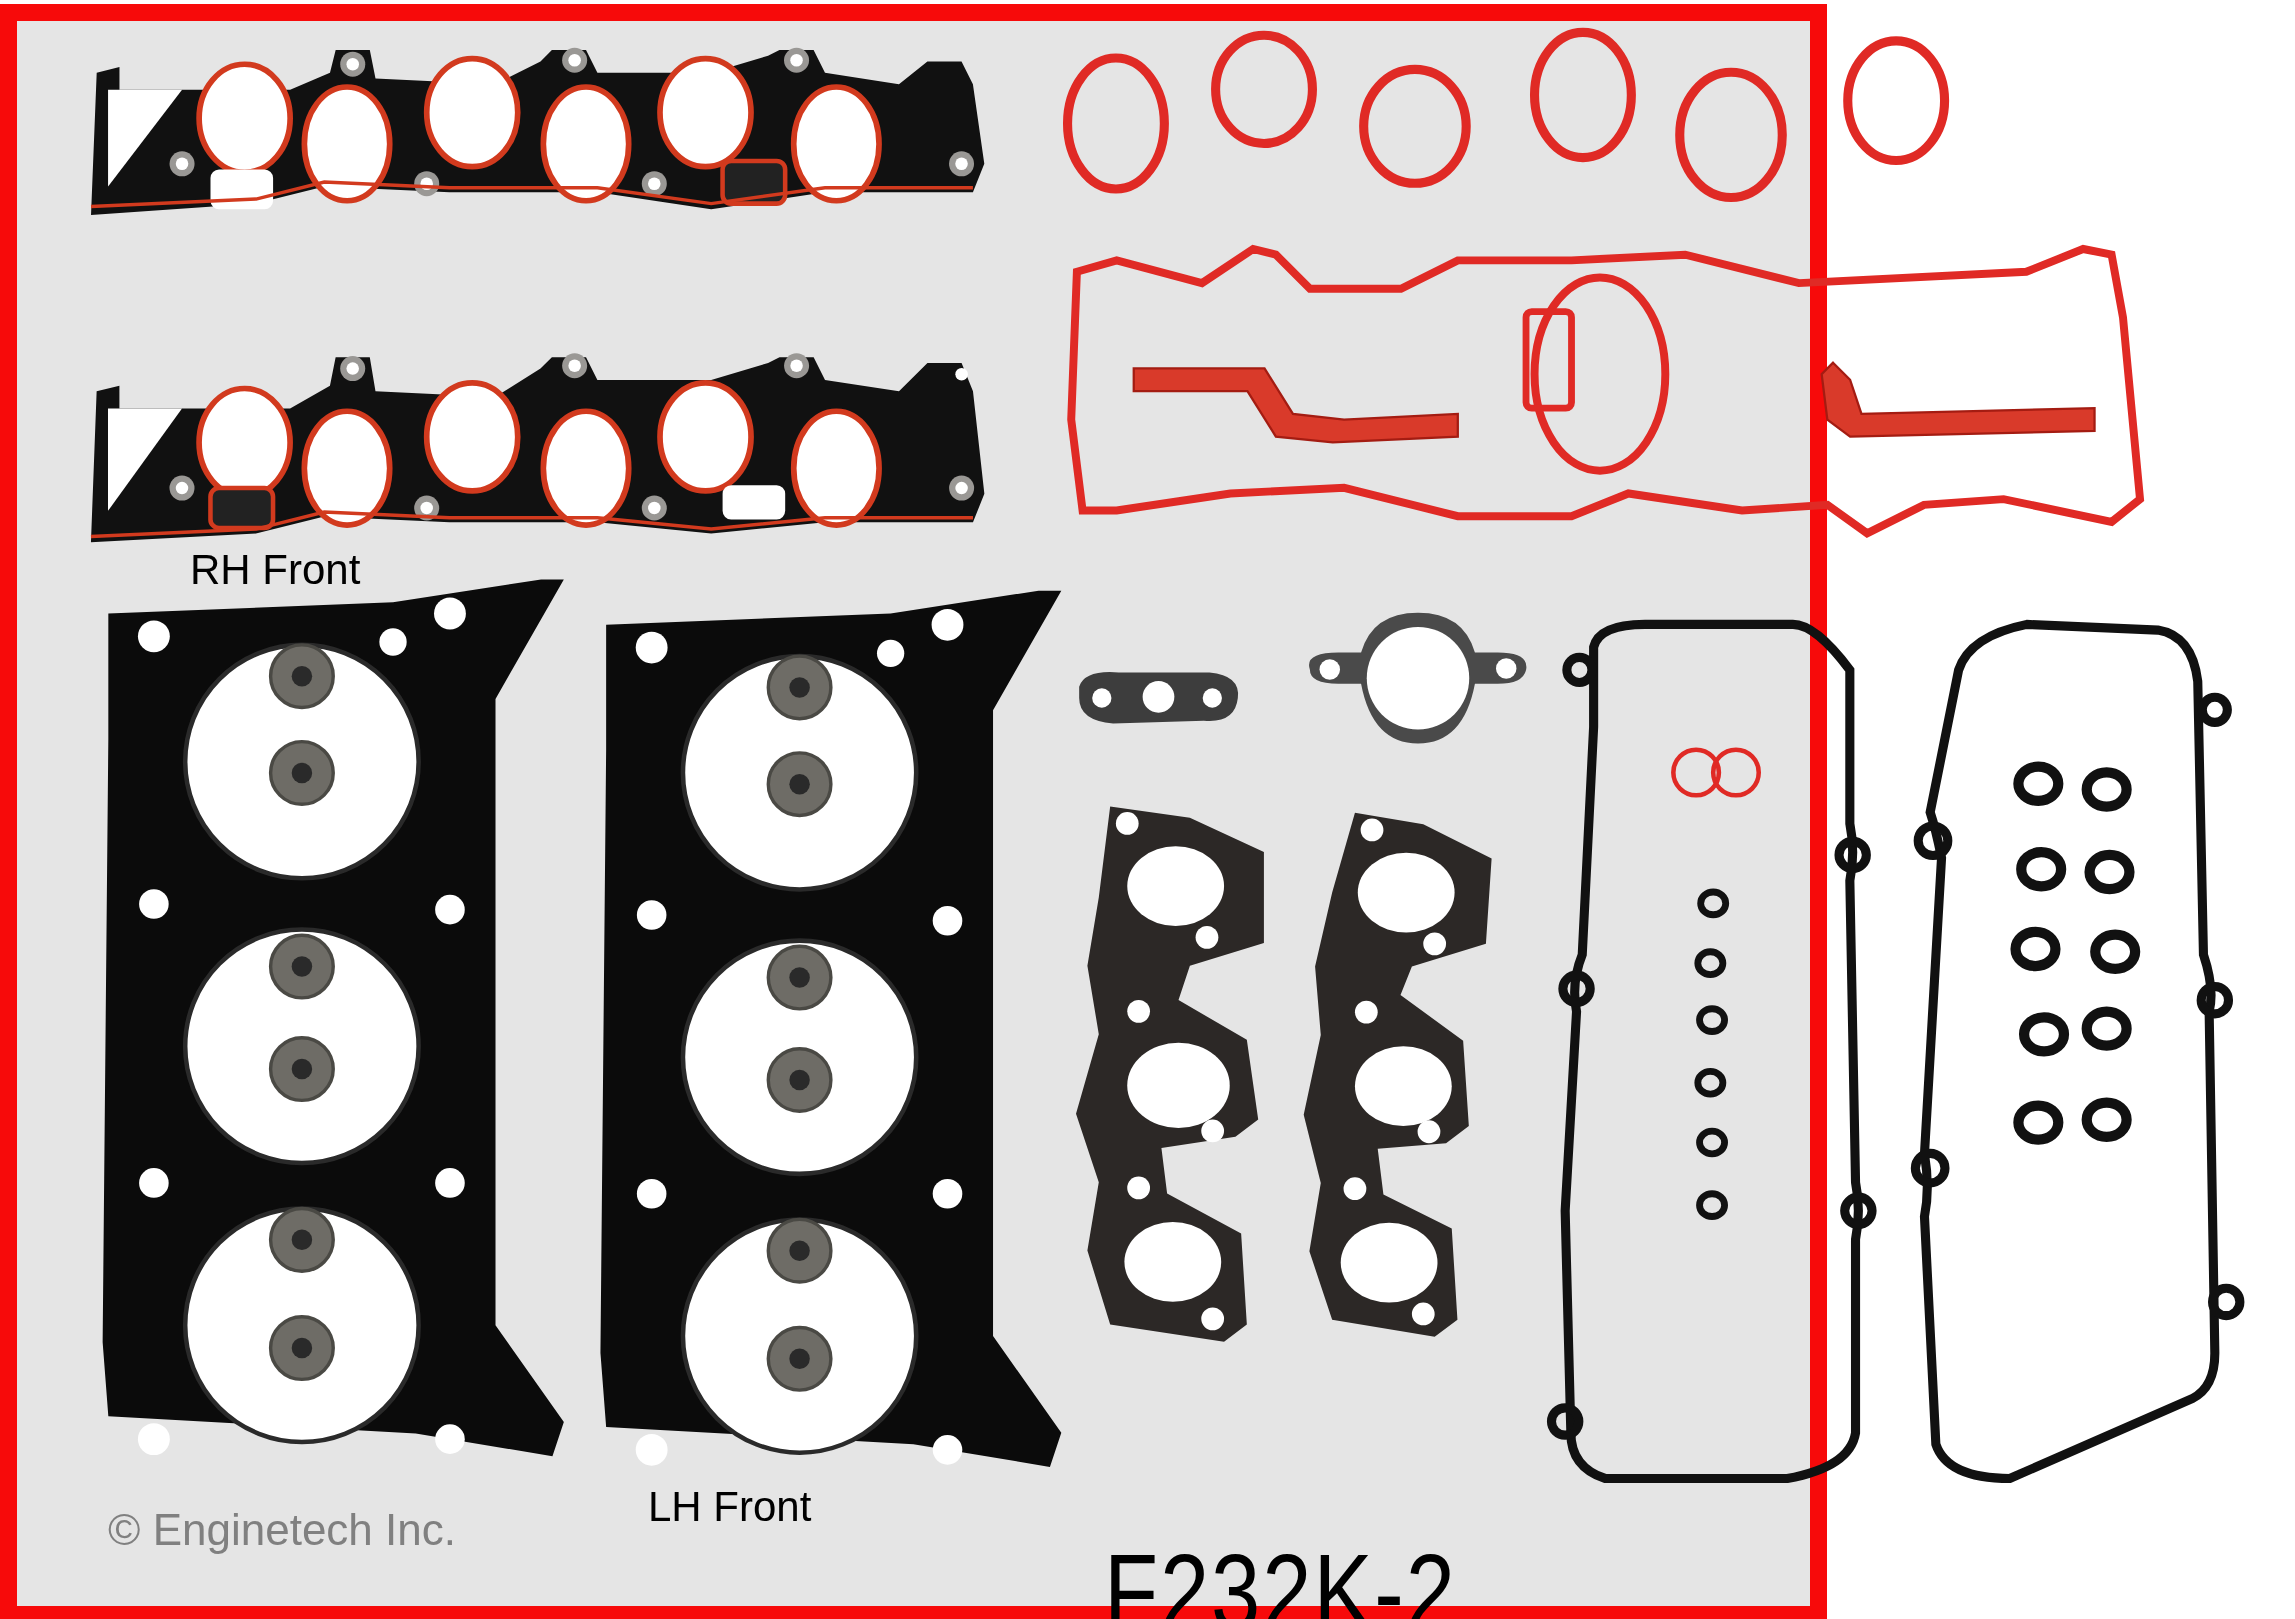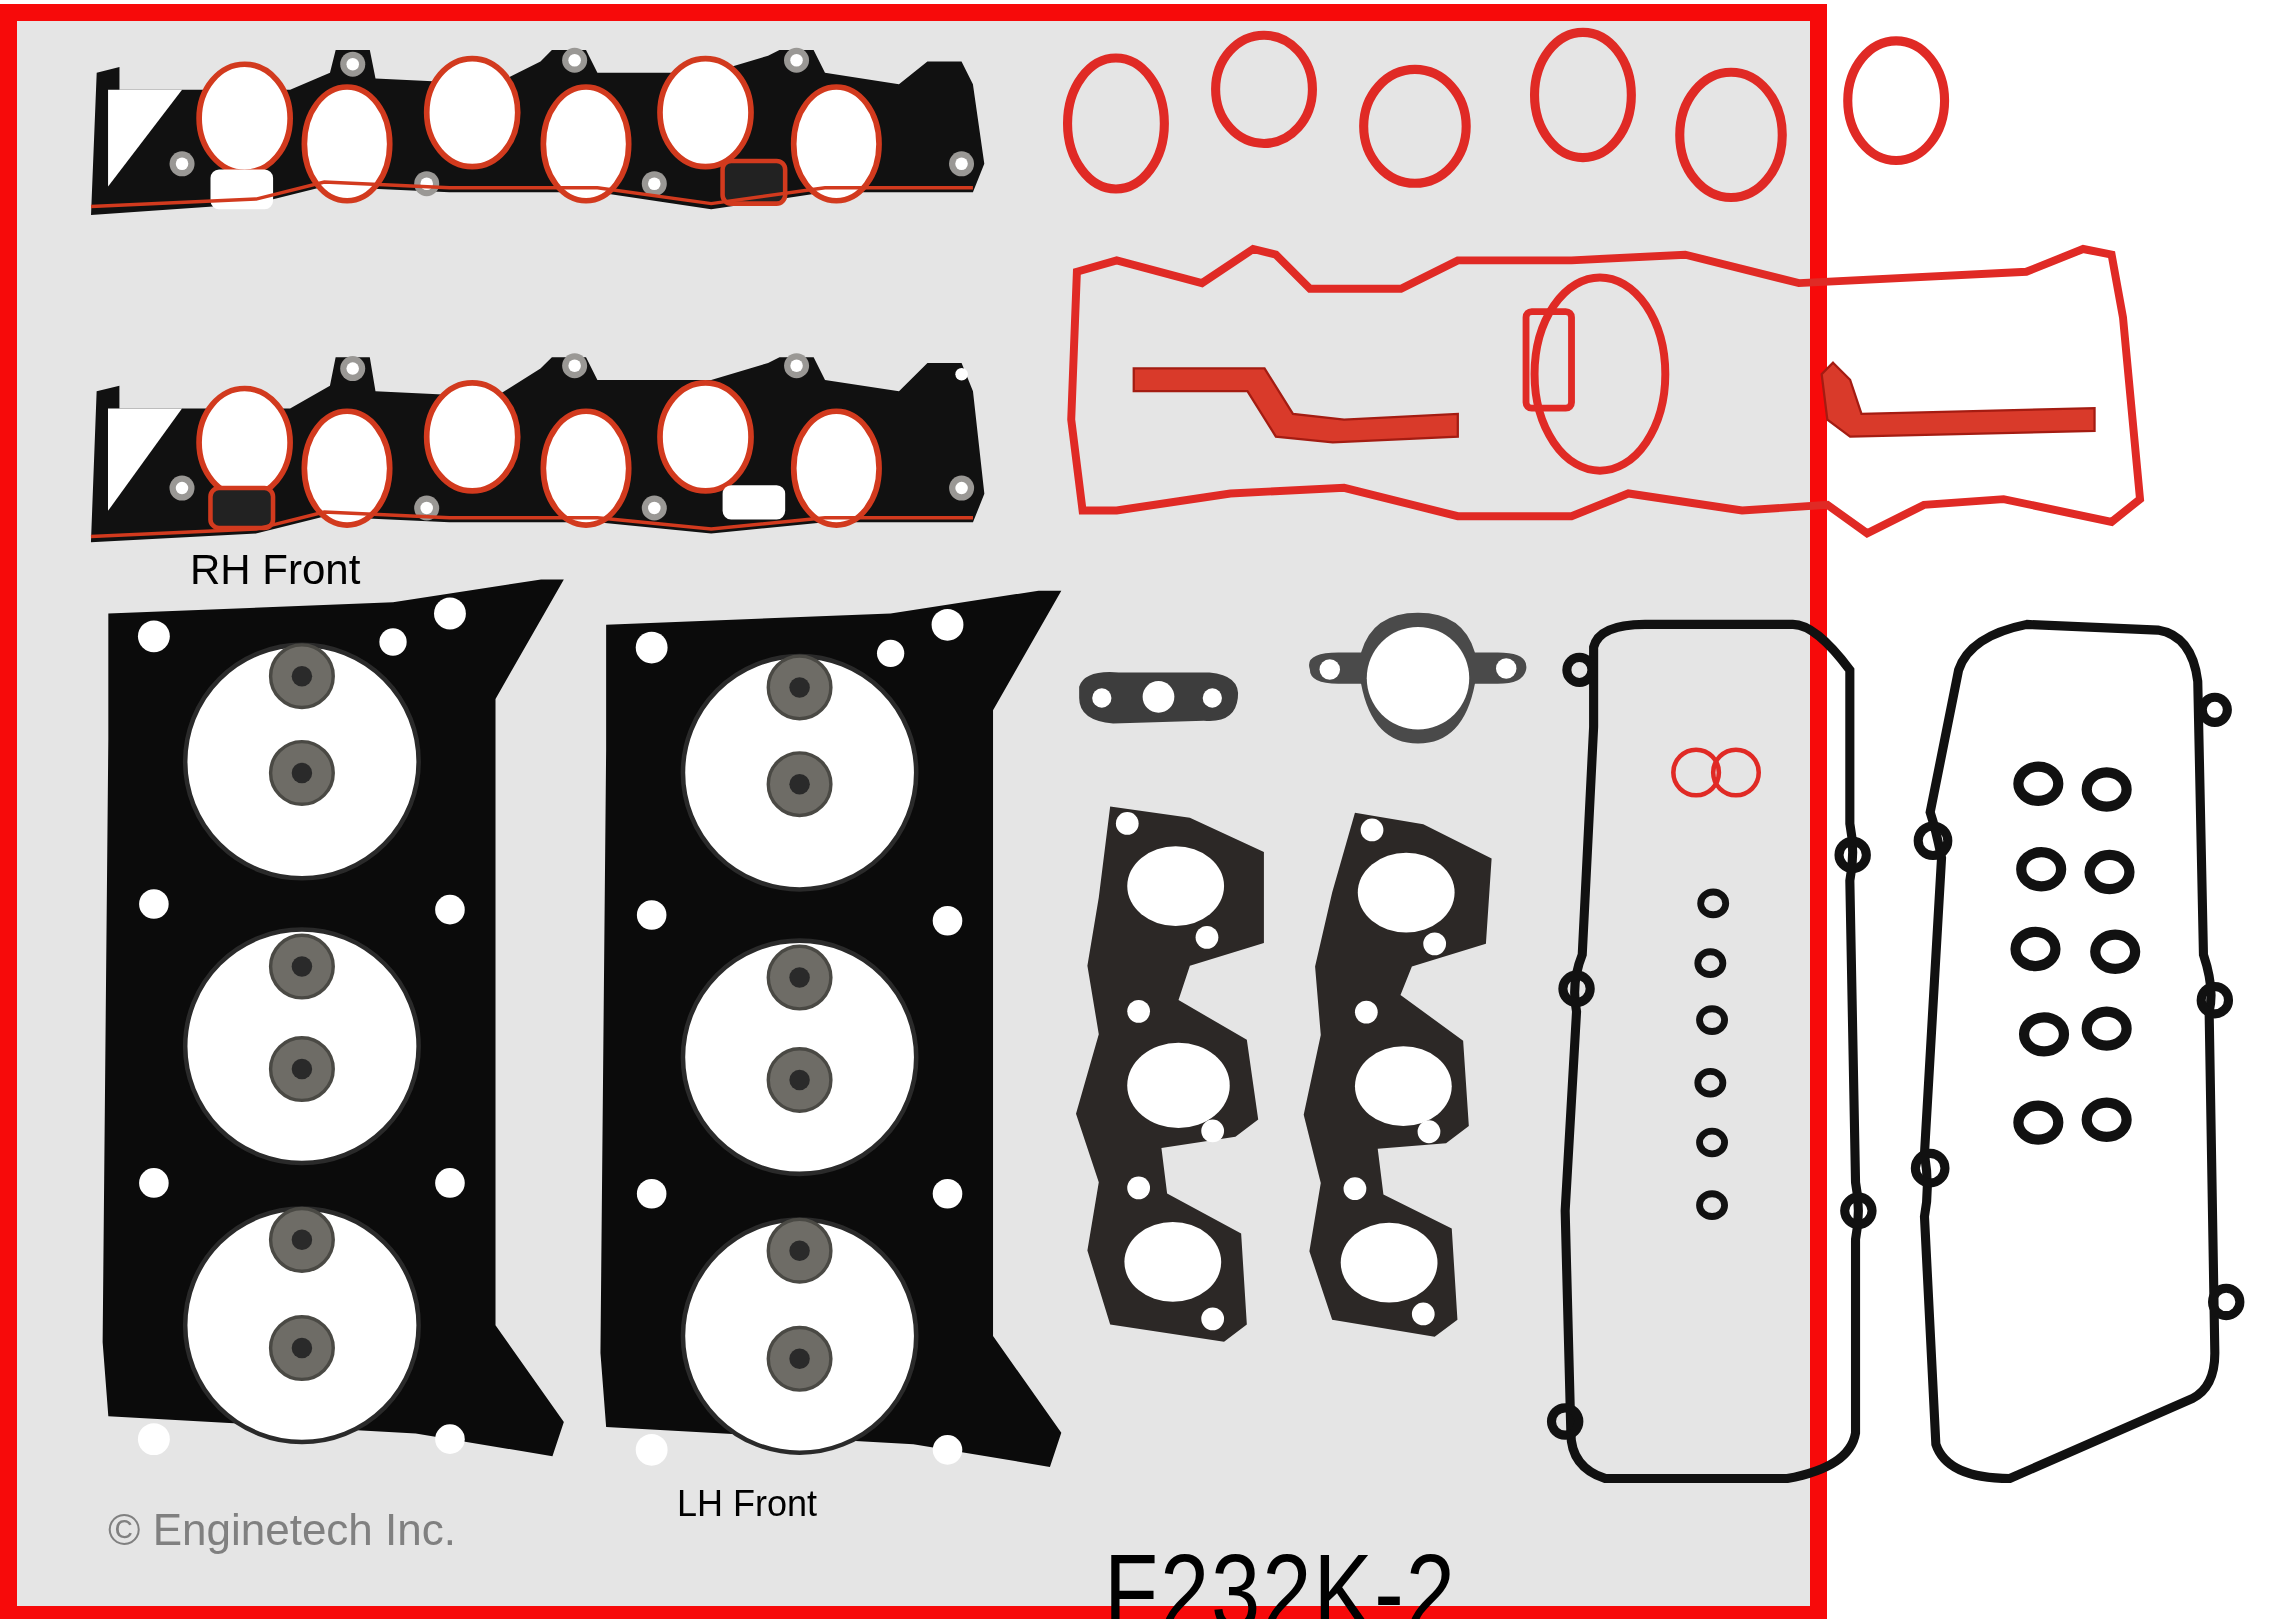--- a/index.html
+++ b/index.html
@@ -1,21 +1,21 @@
 <!DOCTYPE html>
 <html style="font-size:9px"><head>
 <meta charset="utf-8">
 <style>
   html, body { margin: 0; padding: 0; }
   body { width: 2295px; height: 1619px; position: relative; background: #ffffff; overflow: hidden; font-family: "Liberation Sans", sans-serif; }
   #frame { position: absolute; left: 0; top: 4px; width: 1827px; height: 1619px; box-sizing: border-box; border: 17px solid #f70a0a; background: #e5e5e5; }
   .part { position: absolute; }
   .label { position: absolute; color: #000; white-space: nowrap; line-height: 1; }
   #rh-label { left: 173px; top: 528px; font-size: 42px; }
-  #lh-label { left: 631px; top: 1465px; font-size: 36px; margin-left: 29px; }
+  #lh-label { left: 631px; top: 1465px; font-size: 42px; }
   #copyright { left: 91px; top: 1487px; font-size: 44px; color: #808080; }
   #part-number { left: 1087px; top: 1517px; font-size: 108px; transform: scaleX(0.82); transform-origin: left top; letter-spacing: 2.3px; }
   svg { display: block; overflow: visible; }
 </style>
 </head>
 <body>
 
 <div id="frame">
 
   <svg class="part" style="left:68px;top:28.5px;" width="911" height="165" viewBox="0 0 1600 290">

